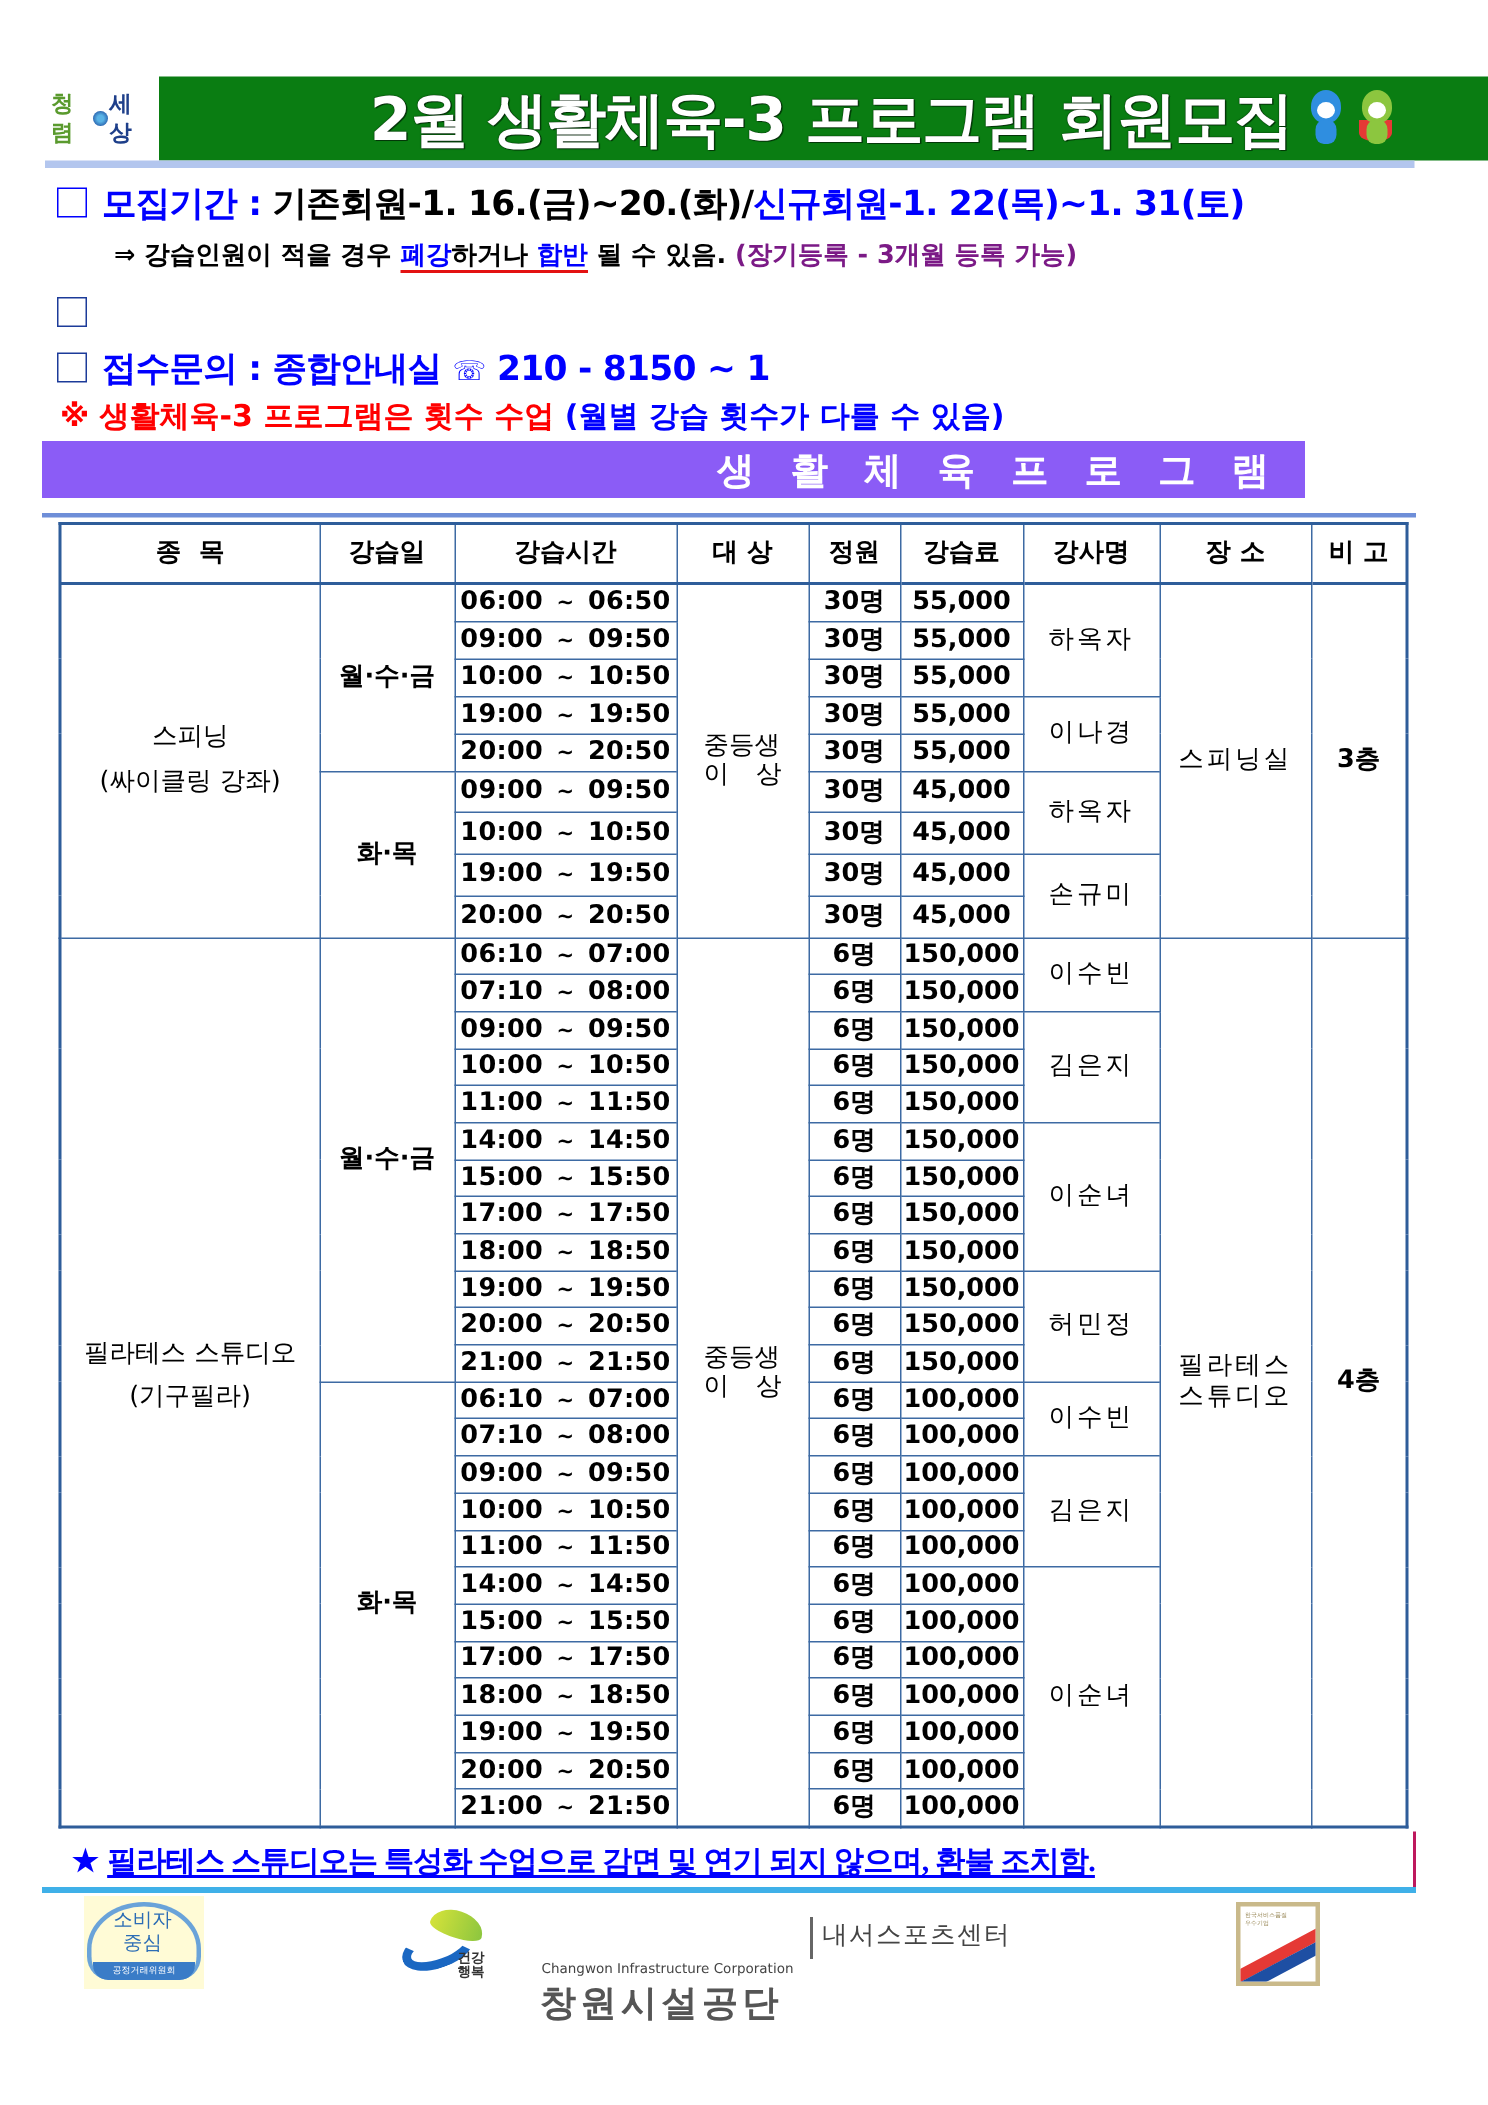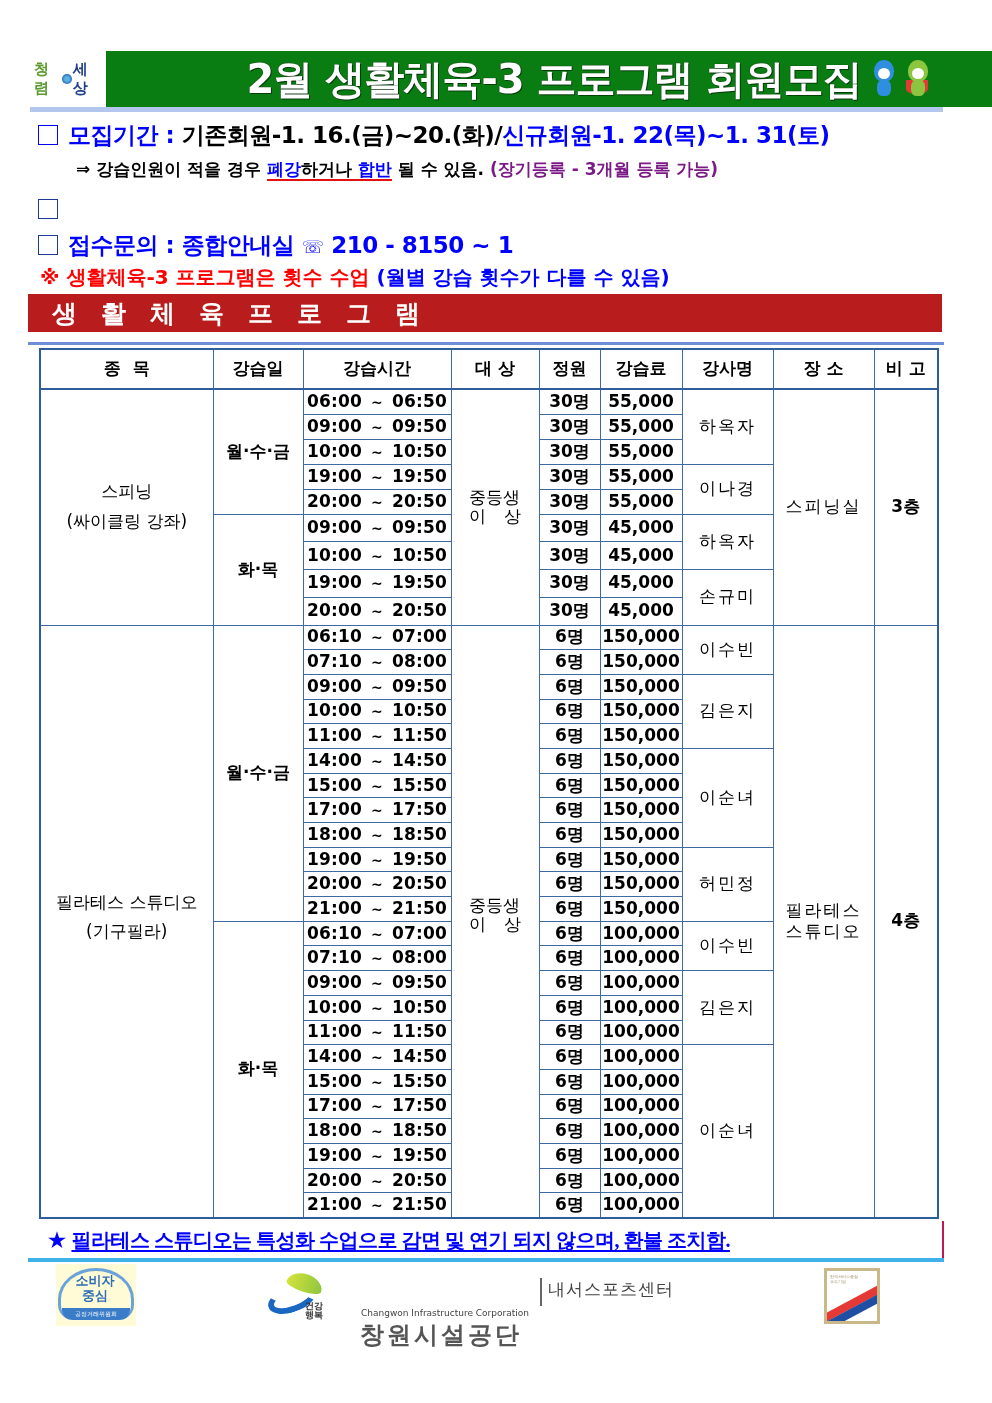--- a/index.html
+++ b/index.html
@@ -29,21 +29,21 @@
   .black { color: #000; }
   .purple { color: #7b1a86; }
   .red { color: #ff0000; }
   .sq { display: inline-block; width: 20px; height: 20px; border: 1.5px solid #0000ff; vertical-align: -2px; margin-right: 10px; }
   .sq.navy { border-color: #1c3b99; }
   .small { font-size: 17px; }
   .ul-red { border-bottom: 2px solid #e31212; }
   .under-blue-text { color: #0000ff; }
 
   
-  .section-bar { position: absolute; left: 28px; top: 294px; width: 914px; height: 38px; background: #b91c1c; display: flex; align-items: center; justify-content: flex-start; }
+  .section-bar { position: absolute; left: 28px; top: 294px; width: 842px; height: 38px; background: #8b5cf6; display: flex; align-items: center; justify-content: flex-end; }
   .section-bar span { color: #fff; font-weight: bold; font-size: 25px; letter-spacing: 24px; padding-left: 24px; }
   .section-rule { position: absolute; left: 28px; top: 342px; width: 916px; height: 3px; background: #6e8ed8; }
 
   
   .tbl { position: absolute; left: 39px; top: 348px; width: 898px; border-collapse: collapse; border: 2.5px solid #2e5d9a; table-layout: fixed; }
   .tbl td, .tbl th { border: 1.2px solid #3d6aa3; text-align: center; vertical-align: middle; font-weight: bold; font-size: 17px; padding: 0; line-height: 1.05; overflow: hidden; white-space: nowrap; }
   .tbl th { height: 40px; font-size: 17px; border-bottom: 2.5px solid #2e5d9a; }
   .tbl tr.sp1 td { height: 25px; }
   .tbl tr.sp2 td { height: 27.75px; }
   .tbl tr.pl td { height: 24.7px; }
@@ -57,21 +57,21 @@
   
   .notice { position: absolute; left: 28px; top: 1221px; width: 916px; height: 40px; border-right: 2px solid #be185d; font-family: Liberation Serif, serif; }
   .notice-rule { position: absolute; left: 28px; top: 1258px; width: 916px; height: 4px; background: #3fb0e8; }
   .notice-text { position: absolute; left: 20px; top: 6px; font-weight: bold; font-size: 20px; color: #0000ff; white-space: nowrap; letter-spacing: -0.5px; }
   .notice-text .star { color: #0000ff; margin-right: 6px; }
   .notice-text .u { text-decoration: underline; text-underline-offset: 3px; }
 
   
   .ft-consumer { position: absolute; left: 56px; top: 1264px; width: 80px; height: 62px; background: #fffbd6; }
   .ft-consumer .ring { position: absolute; left: 2px; top: 4px; width: 76px; height: 52px; border: 3px solid #6aa3d9; border-radius: 50% 50% 20% 20% / 60% 60% 30% 30%; border-bottom: none; }
-  .ft-consumer .txt { position: absolute; left: 0; top: 10px; width: 78px; text-align: center; color: #2c6db5; font-size: 13px; line-height: 1.15; font-weight: bold; }
+  .ft-consumer .txt { position: absolute; left: 0; top: 10px; width: 78px; text-align: center; color: #2c6db5; font-size: 13px; line-height: 1.15; }
   .ft-consumer .band { position: absolute; left: 6px; top: 44px; width: 68px; height: 12px; background: #3a7cc7; border-radius: 0 0 10px 10px; color: #fff; font-size: 6px; text-align: center; line-height: 12px; }
   .ft-corp { position: absolute; left: 265px; top: 1268px; width: 450px; height: 60px; }
   .ft-corp .swoosh-a { position: absolute; left: 2px; top: 18px; width: 50px; height: 26px; border: 6px solid #1a67c2; border-color: transparent transparent #1a67c2 #1a67c2; border-radius: 50%; transform: rotate(-20deg); }
   .ft-corp .swoosh-b { position: absolute; left: 22px; top: 6px; width: 36px; height: 18px; background: linear-gradient(90deg, #d4e23a, #8dc63f); border-radius: 50% 50% 50% 50% / 70% 70% 30% 30%; transform: rotate(18deg); }
   .ft-corp .slogan { position: absolute; left: 40px; top: 34px; font-size: 9px; font-weight: bold; line-height: 1; color: #333; width: 18px; text-align: center; }
   .ft-corp .name { position: absolute; left: 95px; top: 6px; font-size: 24px; font-weight: bold; color: #555; letter-spacing: 3px; margin-top: 45px; }
   .ft-corp .eng { position: absolute; left: 96px; top: 40px; font-size: 9px; color: #444; }
   .ft-corp .divider { position: absolute; left: 275px; top: 10px; width: 1.5px; height: 28px; background: #666; }
   .ft-corp .center { position: absolute; left: 283px; top: 10px; font-size: 17px; color: #444; letter-spacing: 1px; }
   .ft-ksqi { position: absolute; left: 824px; top: 1268px; width: 56px; height: 56px; border: 3px solid #c9b98a; background: #fff; overflow: hidden; }

